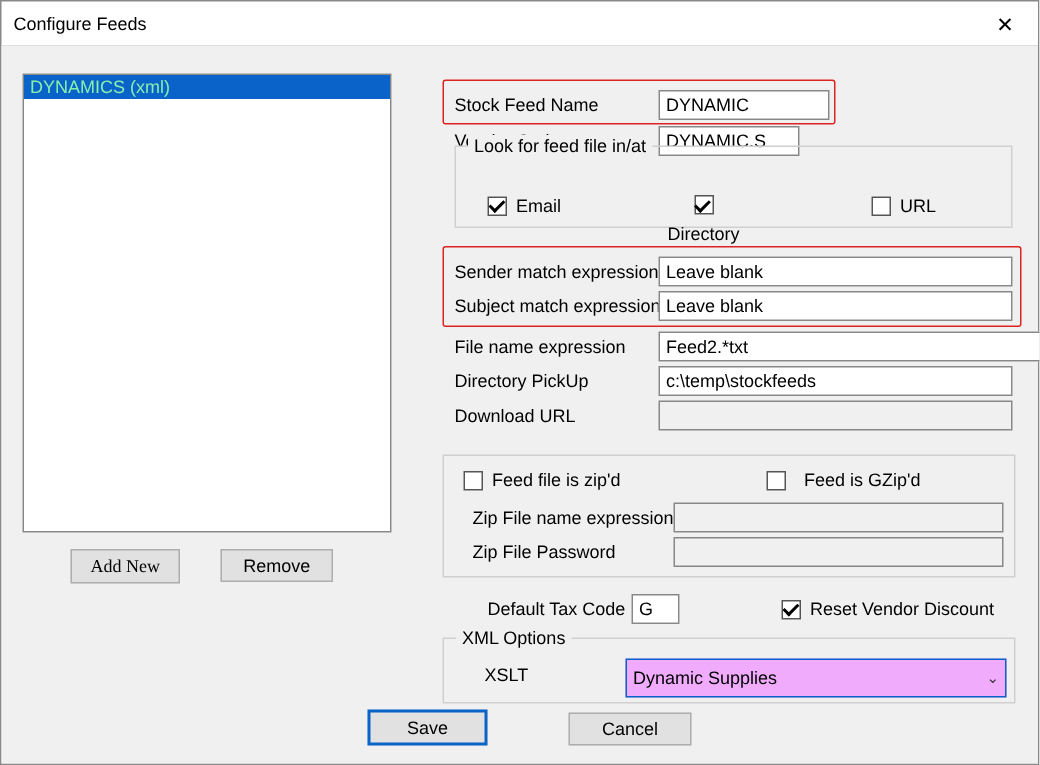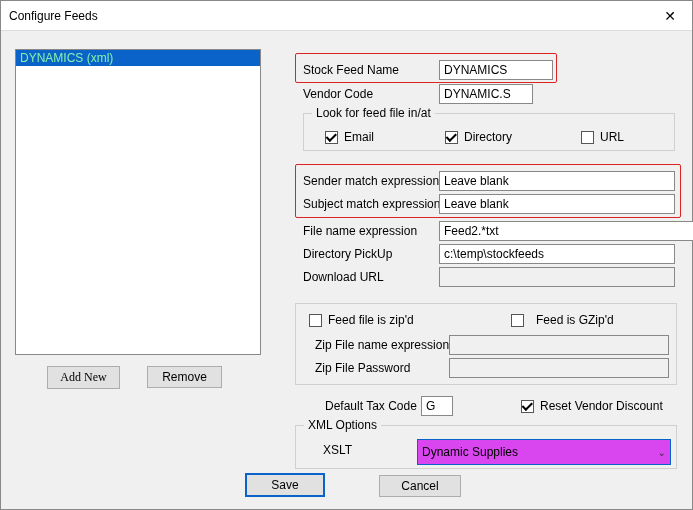--- a/index.html
+++ b/index.html
@@ -130,21 +130,21 @@
     width: 8px;
     height: 4px;
     border-left: 2px solid #000;
     border-bottom: 2px solid #000;
     transform: rotate(-45deg) translate(0,-1px);
   }
   .select {
     position: absolute;
     height: 22px;
     border: 1px solid #0a63c9;
-    background: #d946ef;
+    background: #f0abfc;
     display: flex;
     align-items: center;
     padding: 12px 4px;
     font-size: 12px;
     cursor: pointer;
   }
   .select .arrow {
     margin-left: auto;
     font-size: 10px;
     color: #333;
@@ -162,34 +162,34 @@
   </div>
   <div class="content">
 
     <div class="listbox">
       <div class="item sel">DYNAMICS (xml)</div>
     </div>
     <div class="btn addnew">Add New</div>
     <div class="btn remove">Remove</div>
 
     <div class="rowlabel" style="left:302px; top:32px;">Stock Feed Name</div>
-    <div class="textbox" style="left:438px; top:29px; width:114px;">DYNAMICS</div>
+    <div class="textbox" style="left:438px; top:29px; width:114px;">DYNAMIC</div>
     <div class="redbox" style="left:294px; top:22px; width:262px; height:30px;"></div>
 
     <div class="rowlabel" style="left:302px; top:56px;">Vendor Code</div>
     <div class="textbox" style="left:438px; top:53px; width:94px;">DYNAMIC.S</div>
 
-    <div class="groupbox" style="left:302px; top:82px; width:372px; height:38px;">
+    <div class="groupbox" style="left:302px; top:66px; width:372px; height:55px;">
       <div class="legend">Look for feed file in/at</div>
     </div>
     <label class="cb" style="left:324px; top:99px;">
       <span class="box checked"></span>
       <span>Email</span>
     </label>
-    <label class="cb" style="left:444px; top:99px;">
+    <label class="cb" style="left:444px; top:99px;flex-direction:column;">
       <span class="box checked"></span>
       <span>Directory</span>
     </label>
     <label class="cb" style="left:580px; top:99px;">
       <span class="box"></span>
       <span>URL</span>
     </label>
 
     <div class="rowlabel" style="left:302px; top:143px;">Sender match expression</div>
     <div class="textbox" style="left:438px; top:140px; width:236px;">Leave blank</div>

